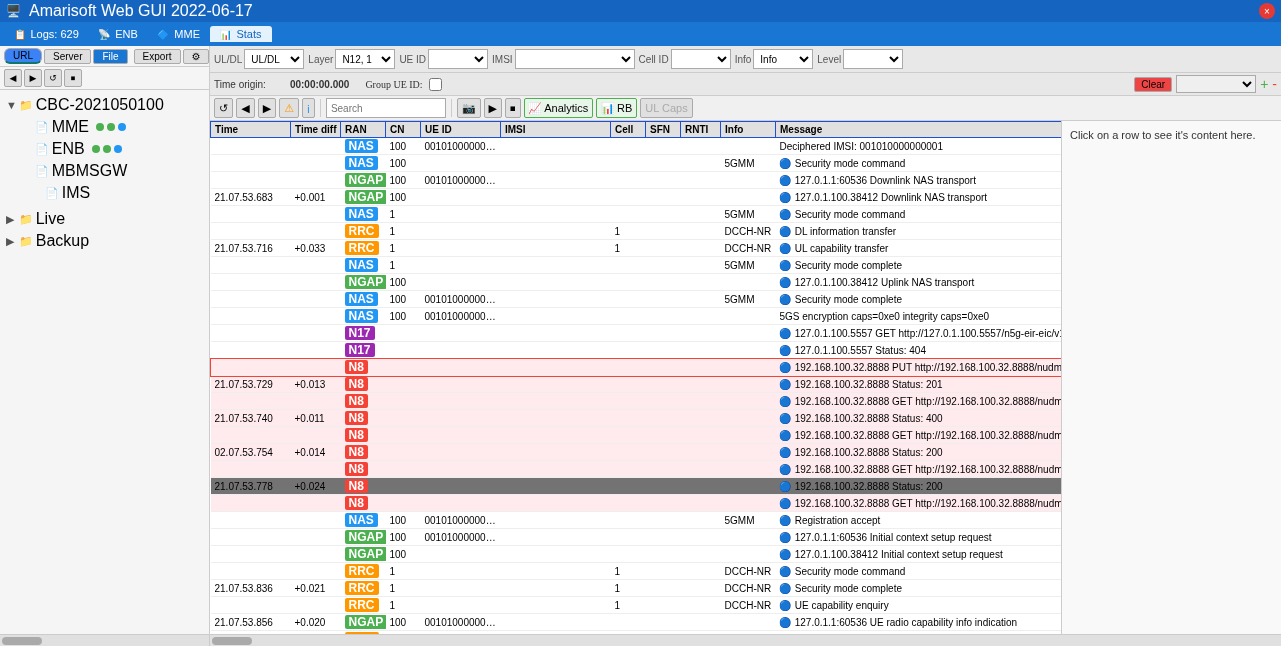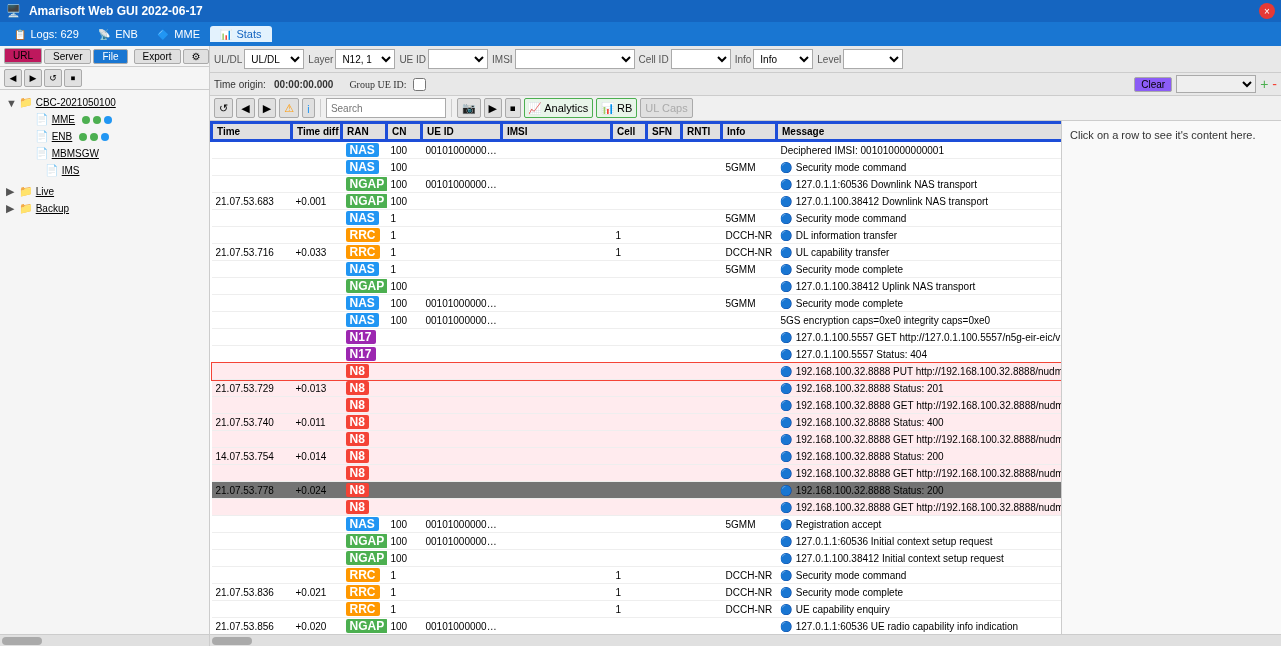--- a/index.html
+++ b/index.html
@@ -8,21 +8,21 @@
     
     .title-bar {
       background: #1565c0;
       color: white;
       height: 22px;
       display: flex;
       align-items: center;
       padding: 0 6px;
       gap: 8px;
     }
-    .title-bar-text { font-size: 12px; font-weight: bold; }
+    .title-bar-text { font-size: 16px; font-weight: normal; }
     .title-bar-close {
       margin-left: auto;
       width: 16px; height: 16px;
       background: #e53935;
       border-radius: 50%;
       display: flex; align-items: center; justify-content: center;
       cursor: pointer; font-size: 10px; color: white;
     }
 
     
@@ -76,21 +76,21 @@
       flex: 1;
       overflow-y: auto;
       padding: 4px;
     }
     .tree-item {
       display: flex; align-items: center; gap: 3px;
       padding: 2px 2px;
       cursor: pointer;
     }
     .tree-expand { width: 10px; color: #555; }
-    .tree-label { font-size: 10px; text-decoration: underline; }
+    .tree-label { font-size: 16px; }
     .tree-status-dot {
       width: 8px; height: 8px;
       border-radius: 50%;
       display: inline-block;
     }
     .dot-green { background: #4caf50; }
     .dot-blue { background: #2196f3; }
     .child-item { padding-left: 18px; }
     .child2-item { padding-left: 28px; }
 
@@ -131,21 +131,21 @@
       background: #e8e8e8;
       border-bottom: 1px solid #ccc;
       padding: 2px 4px;
       display: flex;
       align-items: center;
       gap: 4px;
     }
     .time-origin { font-size: 10px; color: #333; }
     .group-label { font-size: 10px; color: #333; }
     .clear-btn {
-      background: #8b5cf6;
+      background: #ef4444;
       border: 1px solid #aaa;
       border-radius: 2px;
       padding: 1px 6px;
       cursor: pointer;
       font-size: 10px;
     }
     .group-select { height: 18px; font-size: 10px; border: 1px solid #aaa; min-width: 80px; }
 
     
     .third-toolbar {
@@ -195,21 +195,21 @@
       border-collapse: collapse;
       table-layout: fixed;
     }
     thead tr {
       background: #e0e0e0;
       position: sticky;
       top: 0;
       z-index: 10;
     }
     th {
-      border: 3px solid #1d4ed8;
+      border: 1px solid #1d4ed8;
       padding: 2px 4px;
       text-align: left;
       font-size: 10px;
       white-space: nowrap;
       overflow: hidden;
       margin-top: 8px;
     }
     td {
       border-bottom: 1px solid #eee;
       padding: 1px 4px;
@@ -279,21 +279,21 @@
       cursor: pointer;
     }
     .main-toolbar-btn {
       padding: 1px 8px;
       background: #e0e0e0;
       border: 1px solid #aaa;
       border-radius: 2px;
       cursor: pointer;
       font-size: 10px;
     }
-    .main-toolbar-btn.active-tab { background: #be185d; border-bottom: 2px solid #a3a3a3; }
+    .main-toolbar-btn.active-tab { background: #3b82f6; border-bottom: 2px solid #0f766e; border-radius: 6px; }
   </style>
 </head>
 <body>
 
 <div class="title-bar">
   <span style="font-size:12px;">🖥️</span>
   <span class="title-bar-text">Amarisoft Web GUI 2022-06-17</span>
   <div class="title-bar-close">×</div>
 </div>
 
@@ -429,21 +429,21 @@
       <div class="filter-select-group">
         <span class="filter-label">Level</span>
         <select class="filter-select">
           <option></option>
         </select>
       </div>
     </div>
 
     <div class="second-toolbar">
       <span class="time-origin">Time origin:</span>
-      <span class="time-origin" style="font-weight:bold;margin-left:4px;">00:00:00.000</span>
+      <span class="time-origin" style="font-weight:bold;margin-left:20px;">00:00:00.000</span>
       <span class="group-label" style="margin-left:12px;font-family:Liberation Serif, serif;">Group UE ID:</span>
       <input type="checkbox" style="margin-left: 2px;">
       <div style="flex:1;"></div>
       <div class="clear-btn">Clear</div>
       <select class="group-select">
         <option></option>
       </select>
       <span class="add-btn">+</span>
       <span class="remove-btn">-</span>
     </div>
@@ -736,21 +736,21 @@
                 <td></td>
                 <td></td>
                 <td></td>
                 <td></td>
                 <td></td>
                 <td></td>
                 <td></td>
                 <td>🔵 192.168.100.32.8888 GET http://192.168.100.32.8888/nudm-sdm/v2...</td>
               </tr>
               <tr style="background: rgb(255, 235, 238); outline: none;">
-                <td>14.07.53.754</td>
+                <td>02.07.53.754</td>
                 <td>+0.014</td>
                 <td><span class="badge" style="background: rgb(244, 67, 54);">N8</span></td>
                 <td></td>
                 <td></td>
                 <td></td>
                 <td></td>
                 <td></td>
                 <td></td>
                 <td></td>
                 <td>🔵 192.168.100.32.8888 Status: 200</td>

